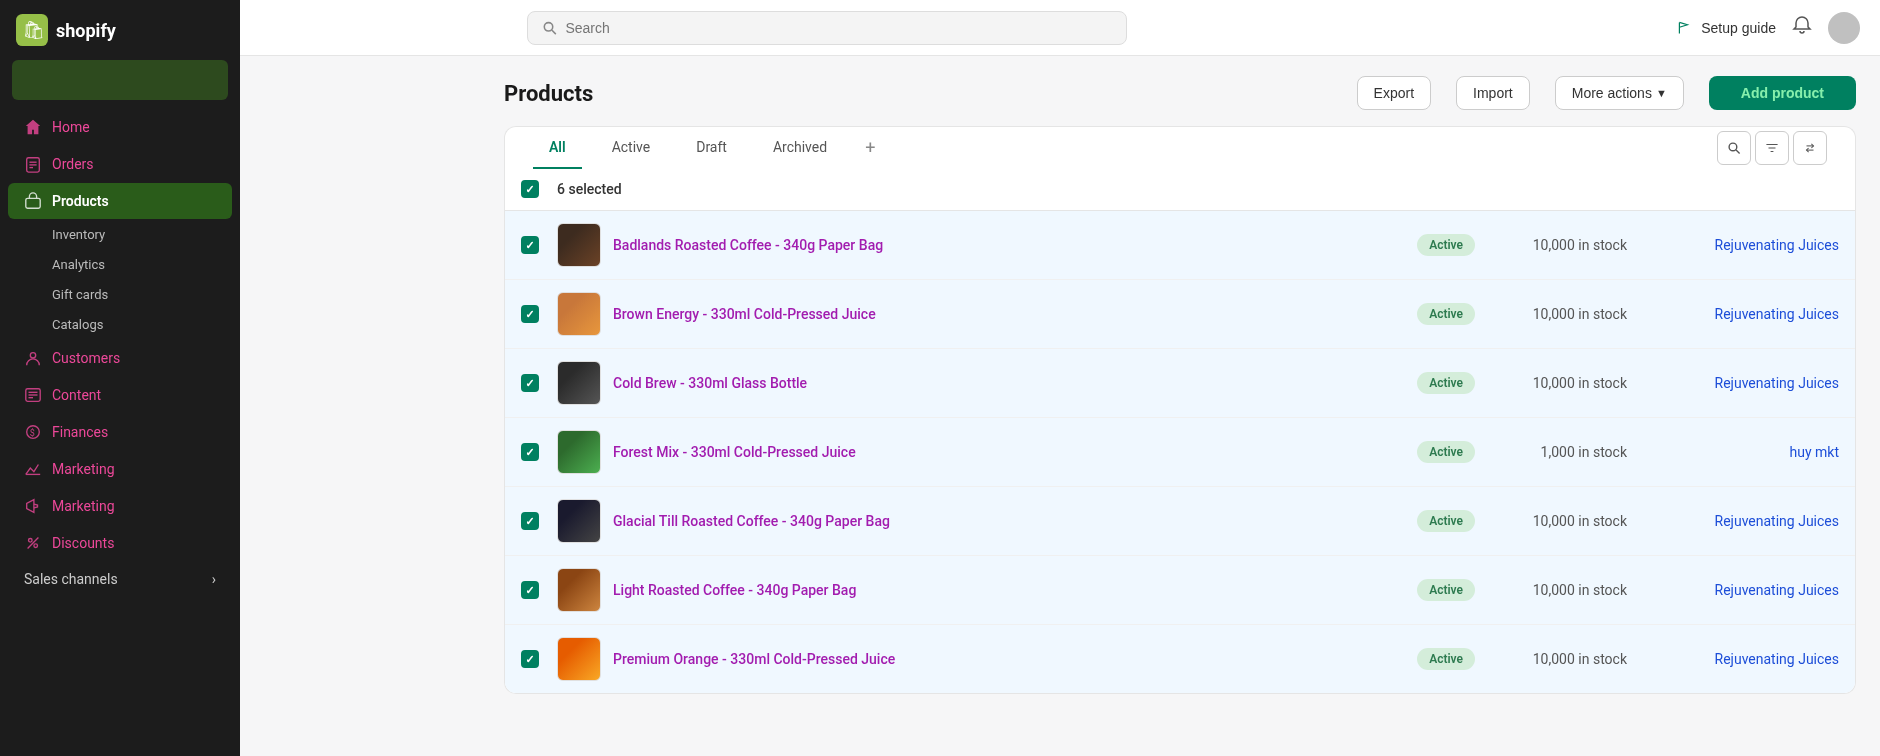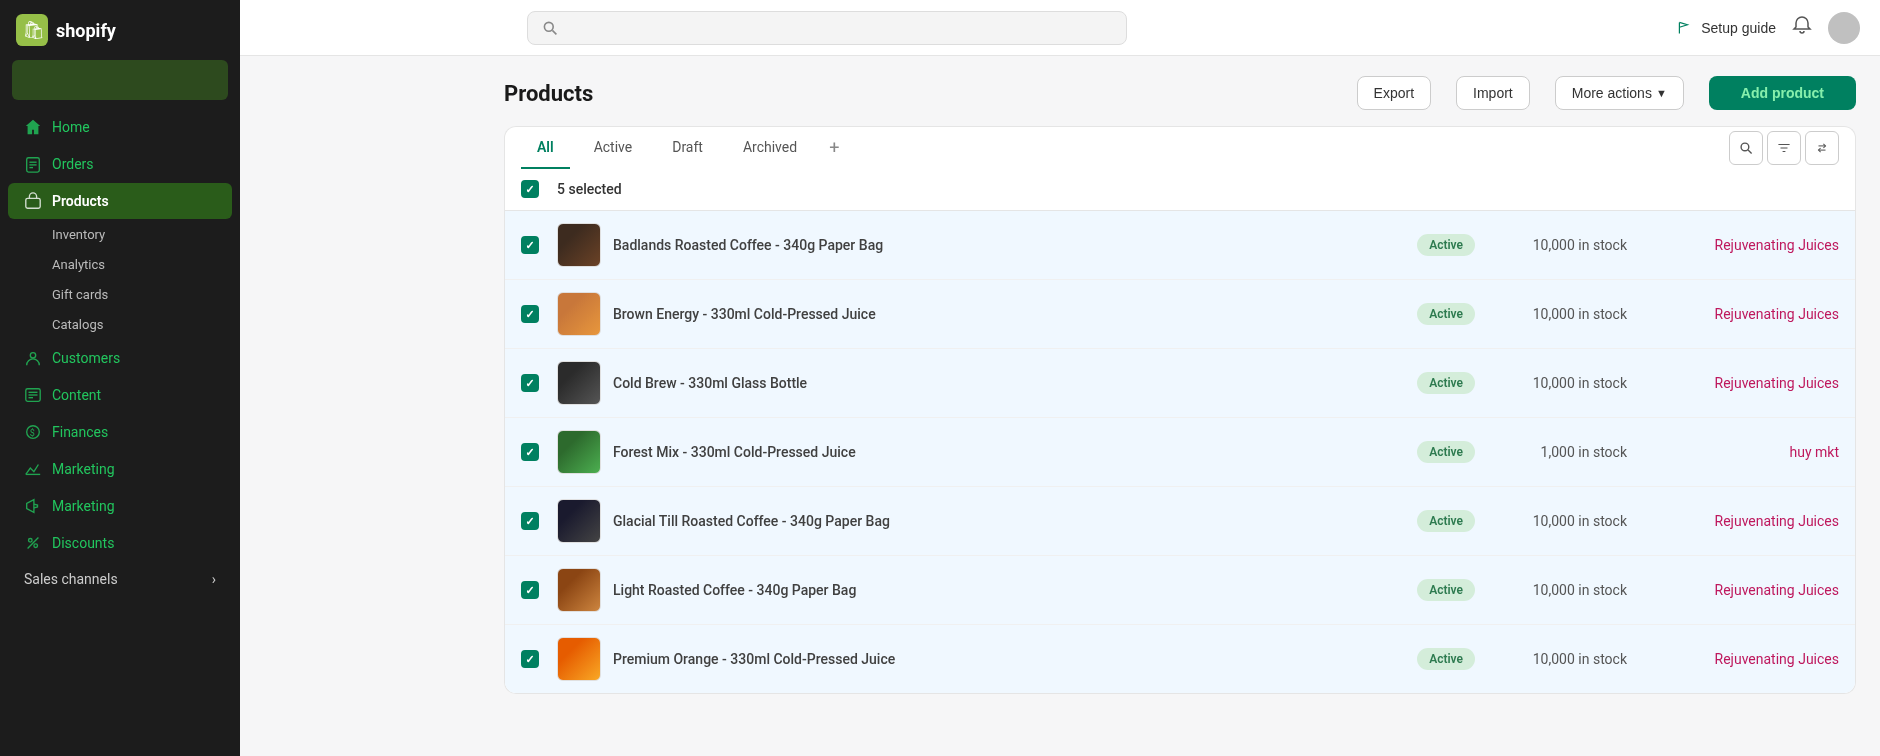--- a/index.html
+++ b/index.html
@@ -57,21 +57,21 @@
     }
 
     .sidebar-nav { flex: 1; padding-bottom: 16px; }
 
     .nav-item {
       display: flex;
       align-items: center;
       gap: 10px;
       padding: 9px 16px;
       cursor: pointer;
-      color: #22c55e;
+      color: #ec4899;
       border-radius: 6px;
       margin: 1px 8px;
       font-size: 14px;
     }
     .nav-item.active { background: #2a5c1a; color: #fff; font-weight: 600; }
     .nav-icon { width: 18px; height: 18px; opacity: 0.8; flex-shrink: 0; }
 
     .sub-nav { padding-left: 0; }
     .sub-nav-item {
       display: block;
@@ -215,25 +215,25 @@
       cursor: pointer;
       font-size: 14px;
       color: #86efac;
       font-weight: 600;
     }
 
     
     .tabs-bar {
       display: flex;
       align-items: center;
-      gap: 8px;
+      gap: 14px;
       background: #fff;
       border: 1px solid #e5e5e5;
       border-radius: 12px 12px 0 0;
-      padding: 0 16px;
+      padding: 0 28px;
       border-bottom: none;
     }
     .tab {
       padding: 12px 16px;
       cursor: pointer;
       font-size: 14px;
       color: #555;
       border-bottom: 2px solid transparent;
       margin-bottom: -1px;
     }
@@ -327,21 +327,21 @@
       overflow: hidden;
       display: flex;
       align-items: center;
       justify-content: center;
       border: 1px solid #e0e0e0;
     }
 
     .product-name {
       flex: 1;
       font-size: 14px;
-      color: #404040;
+      color: #a21caf;
       font-weight: 500;
     }
 
     .status-badge {
       padding: 4px 12px;
       border-radius: 20px;
       font-size: 12px;
       font-weight: 600;
       background: #d4edda;
       color: #2d7a4f;
@@ -351,21 +351,21 @@
       width: 140px;
       text-align: right;
       font-size: 14px;
       color: #555;
     }
 
     .vendor-name {
       width: 200px;
       text-align: right;
       font-size: 14px;
-      color: #be185d;
+      color: #1d4ed8;
     }
   </style>
 </head>
 <body>
 
 <div class="sidebar">
   <div class="sidebar-logo">
     <div class="shopify-logo">
       <svg class="shopify-bag" viewBox="0 0 40 40" fill="none">
         <rect width="40" height="40" rx="8" fill="#96BF48"></rect>
@@ -477,20 +477,21 @@
 
   </nav>
 </div>
 
 <div class="topbar">
   <div class="search-box">
     <svg width="16" height="16" viewBox="0 0 20 20" fill="none" stroke="#888" stroke-width="2">
       <circle cx="8.5" cy="8.5" r="5.5"></circle>
       <line x1="13" y1="13" x2="18" y2="18"></line>
     </svg>
+    <input type="text" placeholder="Search" style="">
   </div>
   <div class="topbar-actions">
     <button class="setup-guide-btn">
       <svg width="16" height="16" viewBox="0 0 20 20" fill="#008060">
         <path d="M3 3v14M3 3l10 3-10 3" stroke="#008060" stroke-width="1.5" fill="none"></path>
       </svg>
       <span>Setup guide</span>
     </button>
     <button class="notif-btn">
       <svg width="20" height="20" viewBox="0 0 20 20" fill="none" stroke="#555" stroke-width="1.5">
@@ -550,21 +551,21 @@
           </div>
         </div>
       </div>
 
       <div class="product-table">
 
         <div class="table-header-row">
           <div class="checkbox-col">
             <div class="checkbox"></div>
           </div>
-          <span class="selected-count" style="margin-left:12px;">5 selected</span>
+          <span class="selected-count" style="margin-left:12px;">6 selected</span>
         </div>
 
         <div id="product-rows-container">
             <div class="product-row">
       <div class="checkbox-col">
         <div class="checkbox"></div>
       </div>
       <div class="product-thumb" style="background: linear-gradient(135deg, #3d2b1f 30%, #6b4226 100%);"></div>
       <div class="product-name">Badlands Roasted Coffee - 340g Paper Bag</div>
       <span class="status-badge">Active</span>

